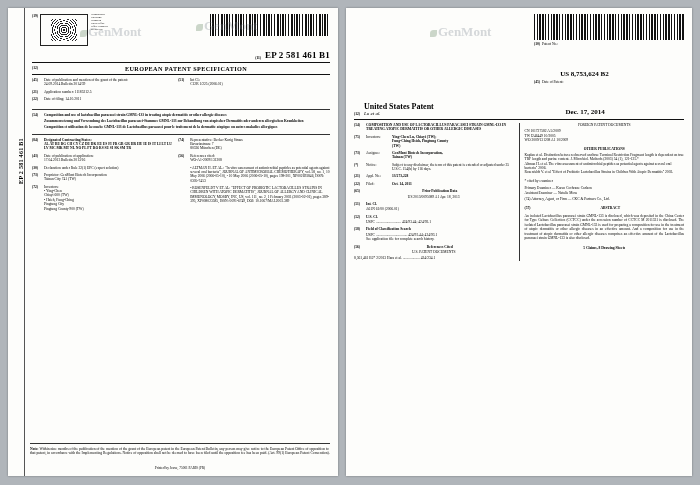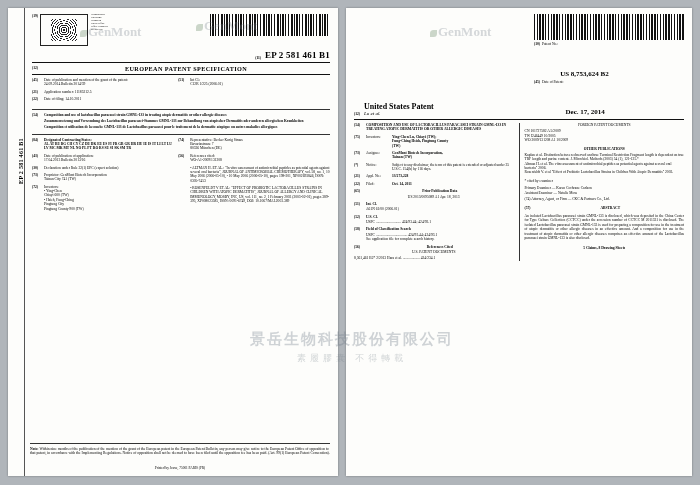--- a/index.html
+++ b/index.html
@@ -331,16 +331,14 @@
 
   <div class="wm wm1">
     <span class="leaf"></span><span>GenMont</span>
   </div>
   <div class="wm wm2">
     <span class="leaf"></span><span>GenMont</span>
   </div>
   <div class="wm wm3">
     <span class="leaf"></span><span>GenMont</span>
   </div>
-  <div class="wm-cn">景岳生物科技股份有限公司</div>
-  <div class="wm-cn2">素履膠囊 不得轉載</div>
 
 </div>
 
 </body></html>

